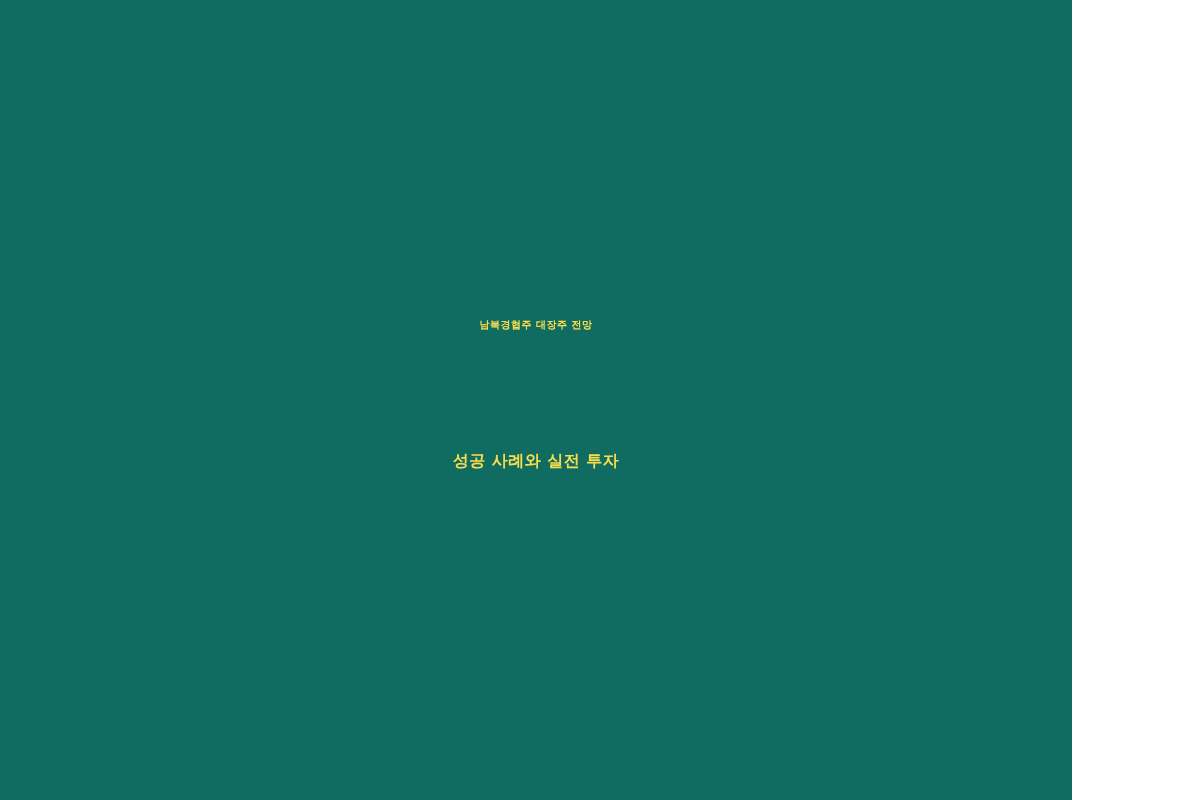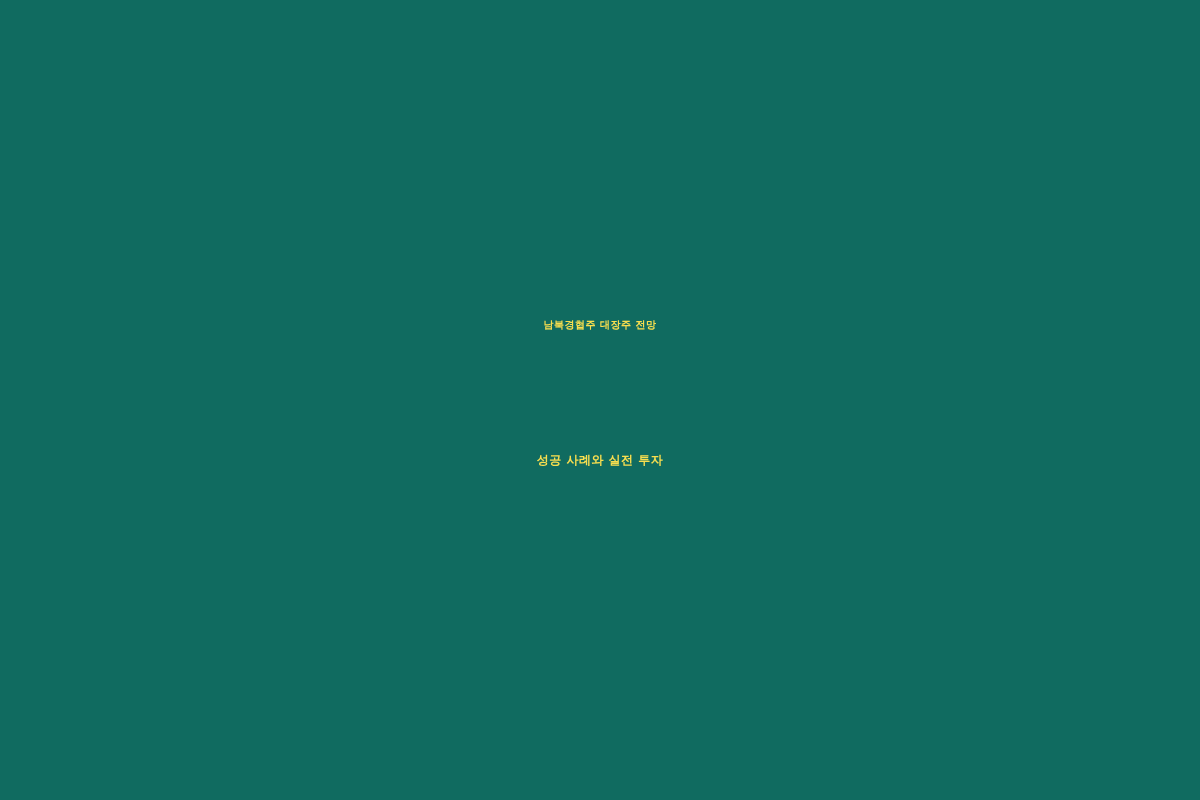--- a/index.html
+++ b/index.html
@@ -8,21 +8,21 @@
     padding: 0;
   }
   body {
     width: 1200px;
     height: 800px;
     overflow: hidden;
     font-family: "Liberation Sans", sans-serif;
   }
   #banner {
     position: relative;
-    width: 1200px;
+    width: 1072px;
     height: 800px;
     background: #106B60;
     display: flex;
     align-items: center;
     justify-content: center;
     box-sizing: border-box;
   }
   #title-block {
     width: 1160px;
     text-align: center;
@@ -43,15 +43,15 @@
   .title-line.line-1 { font-size: 104px; }
   .title-line.line-2 { font-size: 104px; }
   .title-line.line-3 { font-size: 104px; }
 </style>
 </head>
 <body>
 
 <div id="banner" style="background: rgb(16, 107, 96);">
   <div id="title-block">
     <span class="title-line line-1" style="color: rgb(248, 222, 79); font-size: 10px;">남북경협주 대장주 전망</span>
-    <span class="title-line line-2" style="color: rgb(248, 222, 79); font-size: 12px;">성공 사례와 실전 투자</span>
+    <span class="title-line line-2" style="color: rgb(248, 222, 79); font-size: 16px;">성공 사례와 실전 투자</span>
   </div>
 </div>
 
 </body></html>

